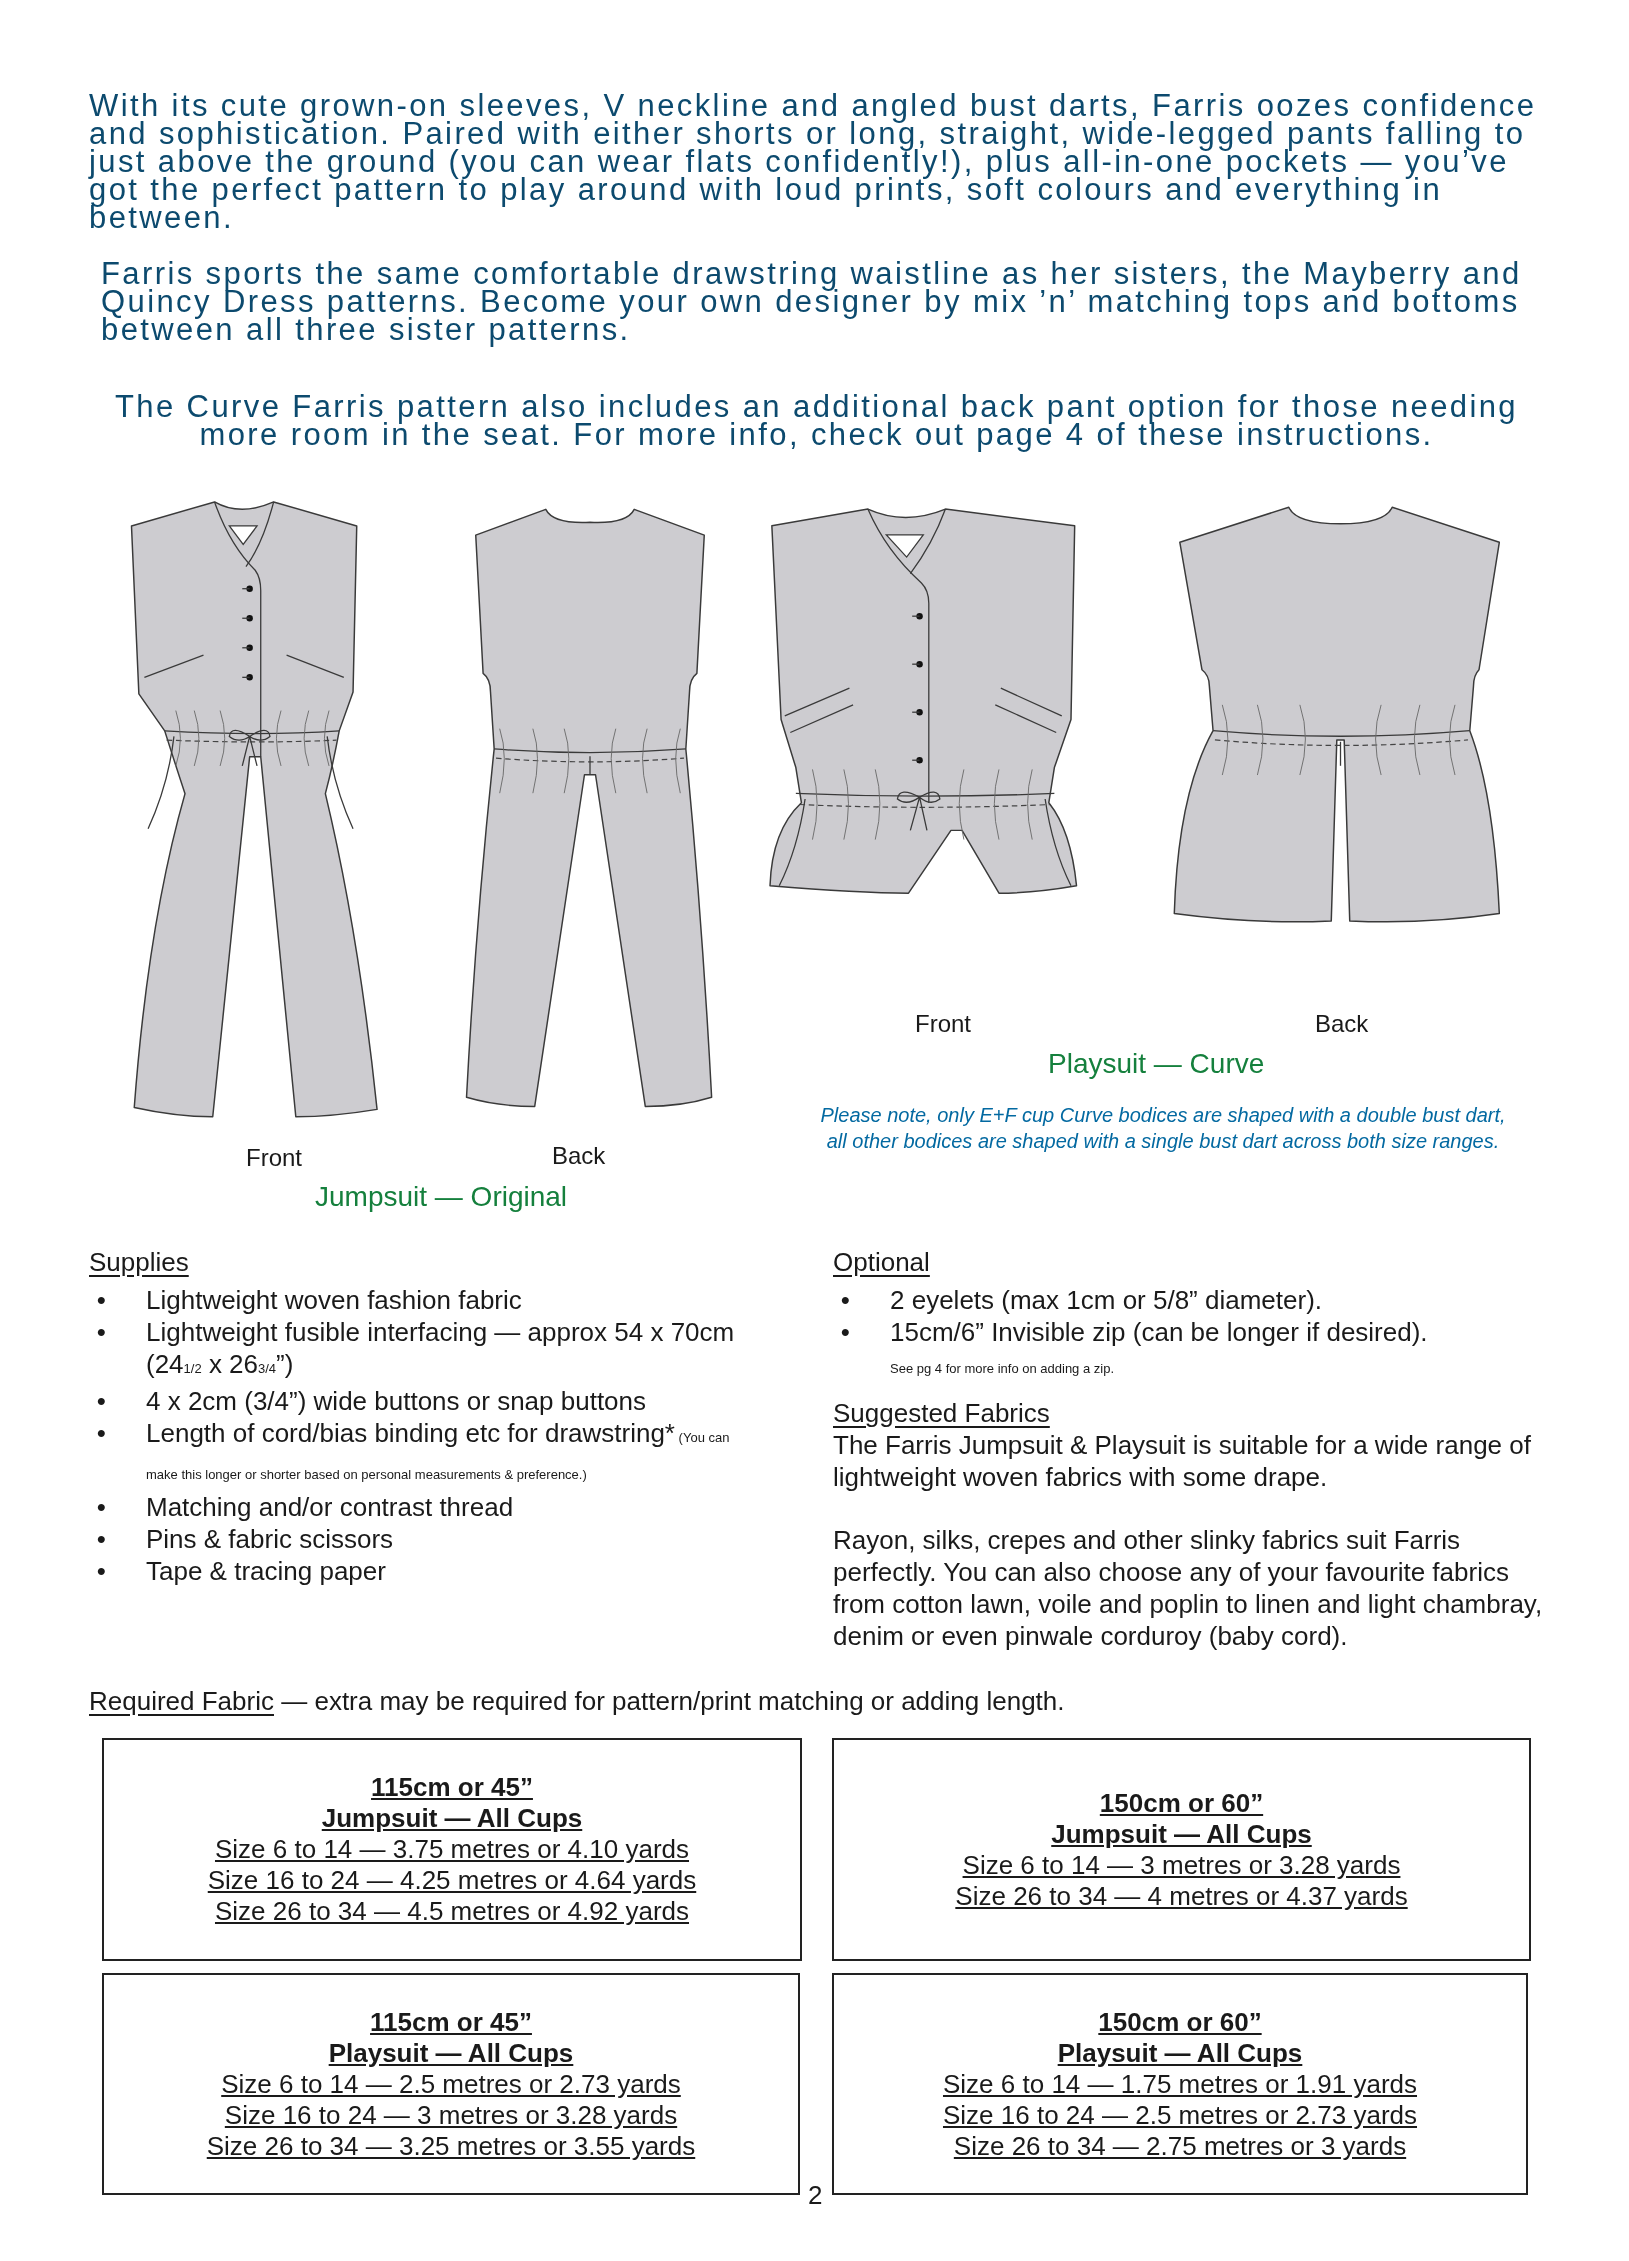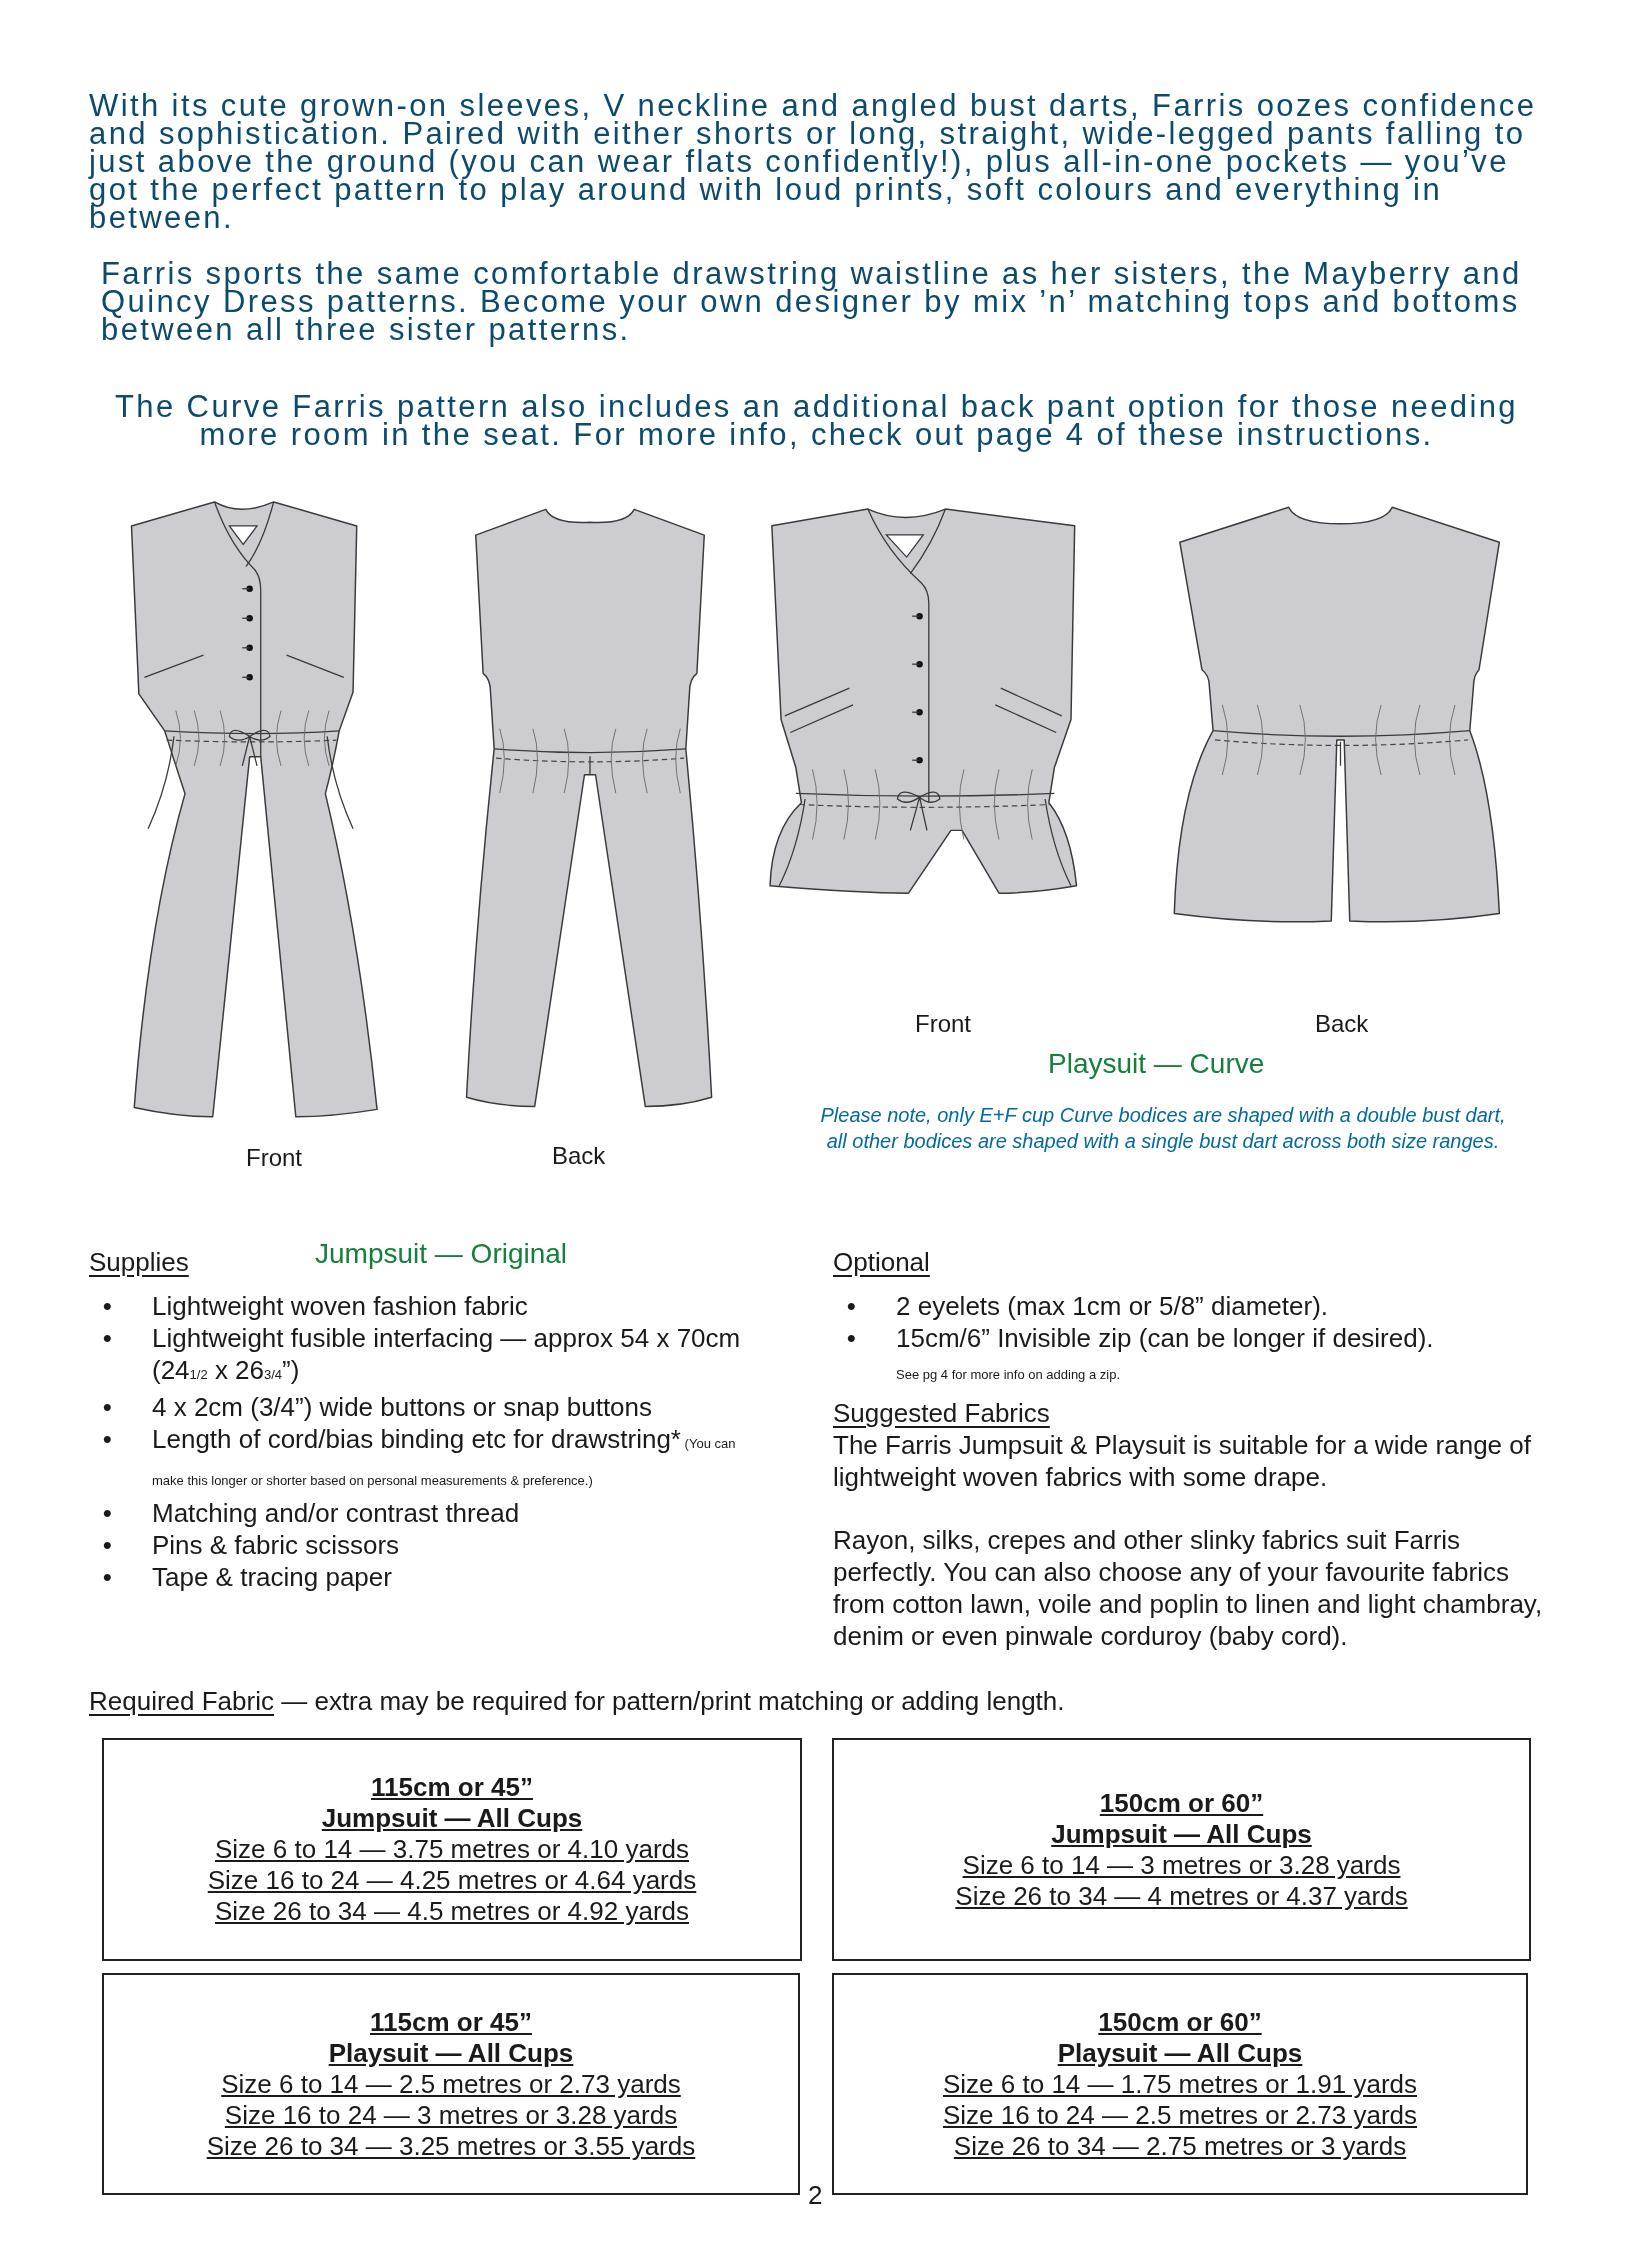--- a/index.html
+++ b/index.html
@@ -9,21 +9,21 @@
   .intro { left: 89px; width: 1458px; color: #0c4a6e; font-size: 31px; letter-spacing: 2.4px;
            line-height: 28px; margin: 0; }
   .intro.p1 { top: 92px; }
   .intro.p2 { top: 260px; margin-left: 12px; }
   .intro.p3 { top: 393px; text-align: center; left: 83px; width: 1467px; }
   .lbl { font-size: 24px; color: #1a1a1a; white-space: nowrap; }
   .caption { font-size: 28px; color: #15803d; white-space: nowrap; }
   .note { font-size: 20px; font-style: italic; color: #0369a1; text-align: center; line-height: 26px; }
   .section { font-size: 26px; line-height: 32px; color: #1a1a1a; }
   .heading { text-decoration: underline; text-underline-offset: 3.7px; }
-  ul.bullets { list-style: none; margin: 12px; padding: 0; }
+  ul.bullets { list-style: none; margin: 6px; padding: 0; }
   ul.bullets li { position: relative; padding-left: 51px; }
   ul.bullets li::before { content: "\2022"; position: absolute; left: 1.8px; top: 0; font-size: 26px; }
   .small { font-size: 13px; }
   .footnote { font-size: 20px; font-style: italic; }
   .box { border: 2.8px solid #222; box-sizing: border-box; display: flex; flex-direction: column;
          align-items: center; justify-content: center; text-align: center; font-size: 26px; line-height: 31px; text-decoration: underline; }
   .box .bold { font-weight: bold; }
   .pagenum { font-size: 26px; }
   svg .fill { fill: #cdccd0; stroke: #3a3a3a; stroke-width: 1.6; stroke-linejoin: round; }
   svg .line { fill: none; stroke: #3a3a3a; stroke-width: 1.4; }
@@ -104,21 +104,21 @@
      L330 252 Q356 320 362 450 Q280 462 200 458 L194 262 L186 262 L180 458 Q100 462 10 450
      Q14 320 52 252 L48 204 Q48 192 40 186 Z"></path>
   <path class="line" d="M52 252 Q190 264 330 252"></path>
   <path class="dash" d="M54 262 Q190 274 328 262"></path>
   <path class="line" d="M190 264 L190 290"></path>
   <path class="gather" d="M62 224 Q74 260 62 300 M100 224 Q112 260 100 300 M146 224 Q158 260 146 300 M234 224 Q222 260 234 300 M276 224 Q264 260 276 300 M314 224 Q302 260 314 300"></path>
 </svg>
 
 <div class="abs lbl" style="left:246px;top:1144px">Front</div>
 <div class="abs lbl" style="left:552px;top:1142px">Back</div>
-<div class="abs caption" style="left:315px;top:1238px">Jumpsuit — Original</div>
+<div class="abs caption" style="left:315px;top:1181px">Jumpsuit — Original</div>
 
 <div class="abs lbl" style="left:915px;top:1010px">Front</div>
 <div class="abs lbl" style="left:1315px;top:1010px">Back</div>
 <div class="abs caption" style="left:1048px;top:1048px">Playsuit — Curve</div>
 
 <div class="abs note" style="left:766px;top:1102px;width:794px">
   <div>Please note, only E+F cup Curve bodices are shaped with a double bust dart,</div>
   <div>all other bodices are shaped with a single bust dart across both size ranges.</div>
 </div>
 

